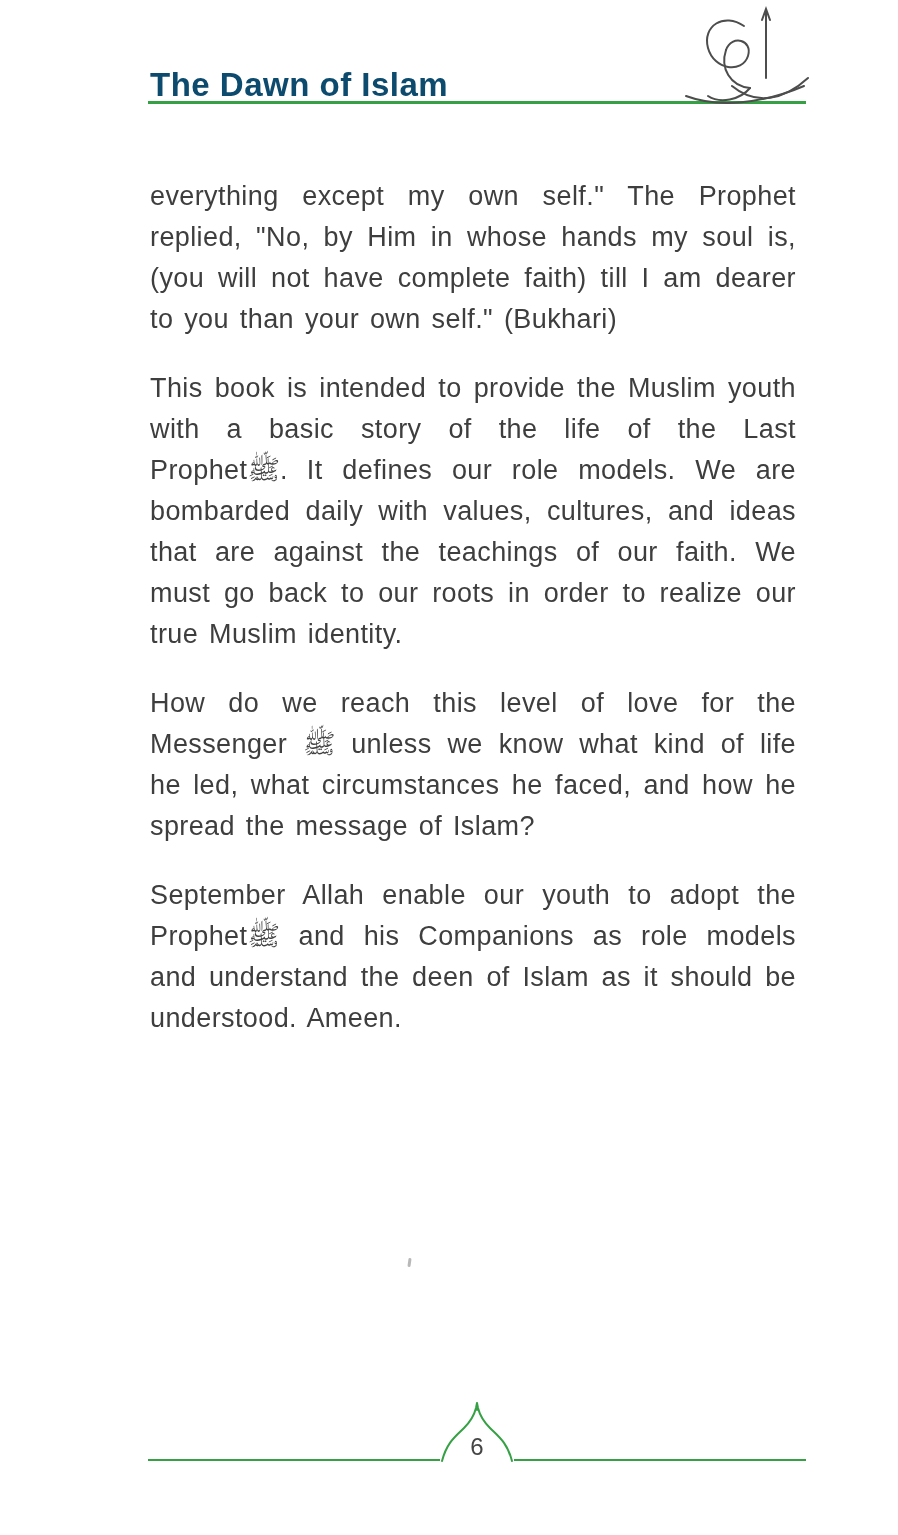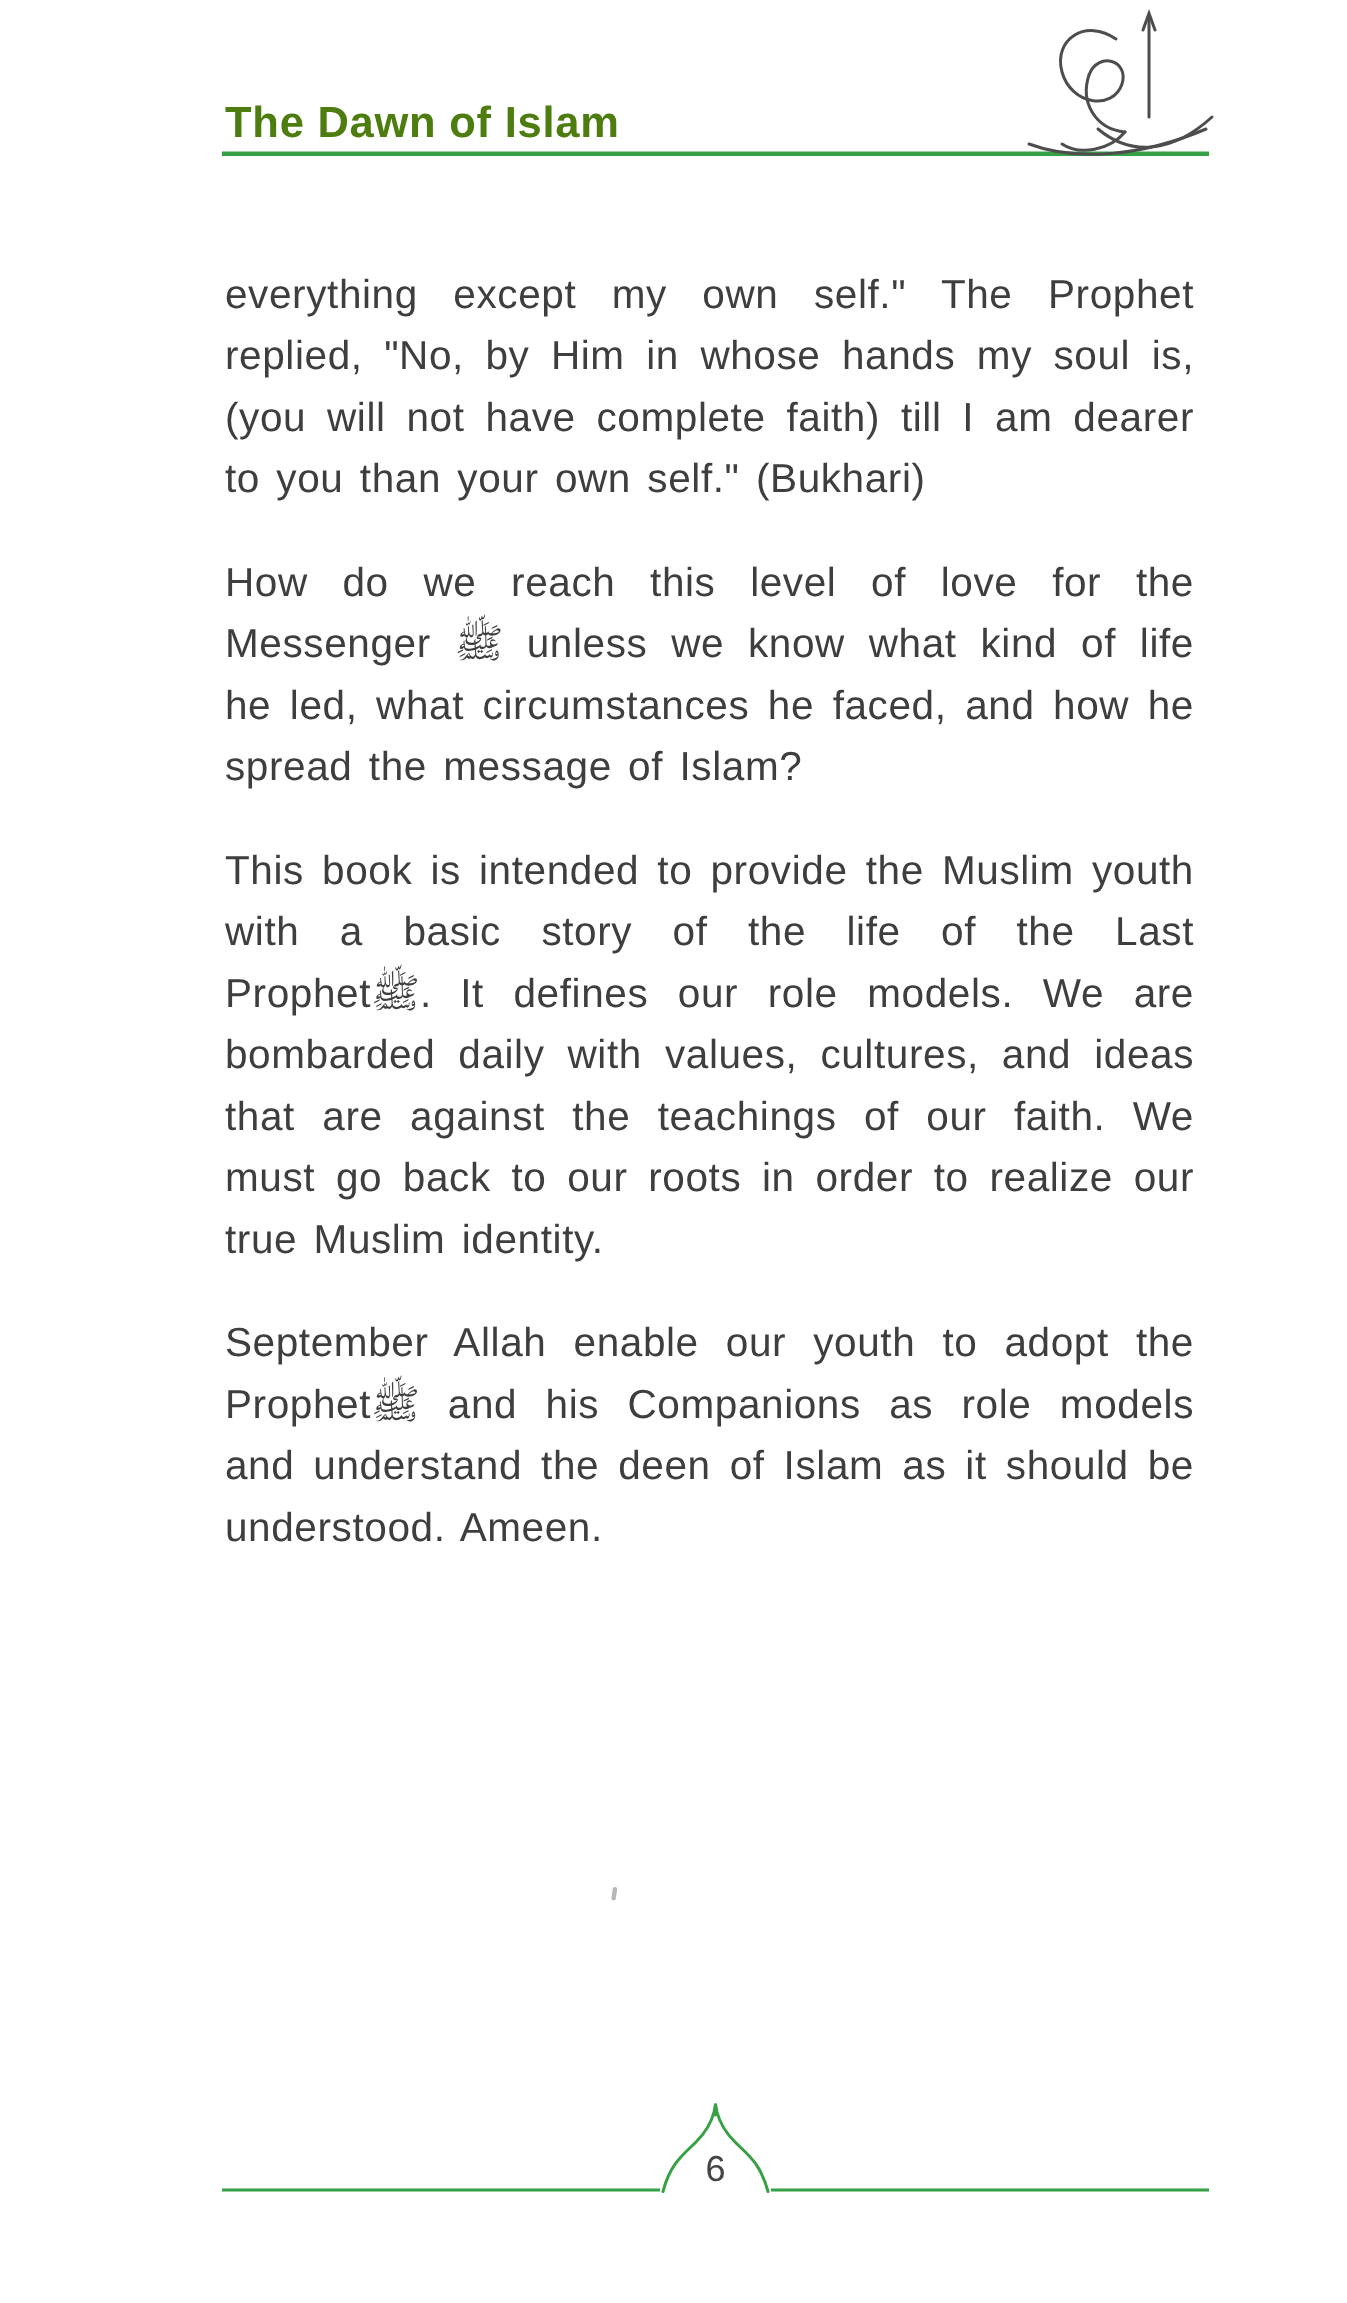--- a/index.html
+++ b/index.html
@@ -16,23 +16,23 @@
     overflow: hidden;
   }
 
   
   .page-header { position: absolute; top: 0; left: 0; width: 100%; height: 130px; }
 
   .page-title {
     position: absolute;
     left: 150px;
     top: 66px;
-    font-size: 29px;
+    font-size: 33px;
     font-weight: bold;
-    color: #4d7c0f;
+    color: #0c4a6e;
     letter-spacing: 0.5px;
   }
 
   .header-rule {
     position: absolute;
     left: 148px;
     top: 101px;
     width: 658px;
     height: 3px;
     background: #35a044;
@@ -133,22 +133,22 @@
       <path d="M56 44 C50 62 60 80 80 82"></path>
 
       <path d="M16 90 C48 102 92 98 134 80"></path>
       <path d="M62 80 C86 100 114 94 138 72"></path>
       <path d="M80 82 C70 94 50 98 38 90"></path>
     </svg>
   </header>
 
   <main class="page-body">
     <p>everything except my own self." The Prophet replied, "No, by Him in whose hands my soul is, (you will not have complete faith) till I am dearer to you than your own self." (Bukhari)</p>
+    <p>This book is intended to provide the Muslim youth with a basic story of the life of the Last Prophetﷺ. It defines our role models. We are bombarded daily with values, cultures, and ideas that are against the teachings of our faith. We must go back to our roots in order to realize our true Muslim identity.</p>
     <p>How do we reach this level of love for the Messenger ﷺ unless we know what kind of life he led, what circumstances he faced, and how he spread the message of Islam?</p>
-    <p>This book is intended to provide the Muslim youth with a basic story of the life of the Last Prophetﷺ. It defines our role models. We are bombarded daily with values, cultures, and ideas that are against the teachings of our faith. We must go back to our roots in order to realize our true Muslim identity.</p>
     <p>September Allah enable our youth to adopt the Prophetﷺ and his Companions as role models and understand the deen of Islam as it should be understood. Ameen.</p>
   </main>
 
   <div class="scan-artifact"></div>
 
   <footer class="page-footer">
     <div class="footer-rule"></div>
 
     <div class="dome-wrap">
       <svg width="74" height="62" viewBox="0 0 74 62" fill="none" stroke="#35a044" stroke-width="2" stroke-linecap="round">

